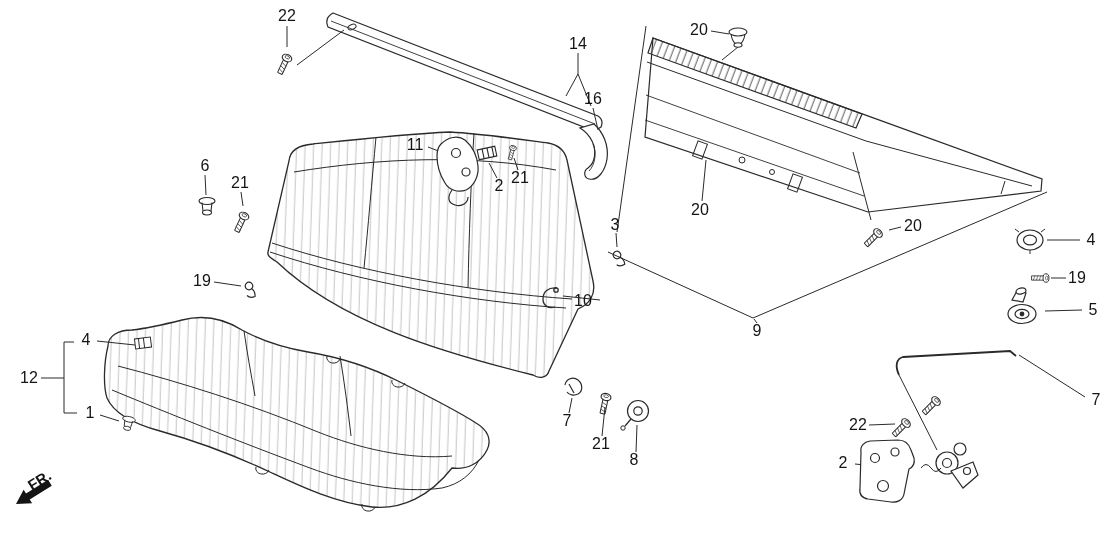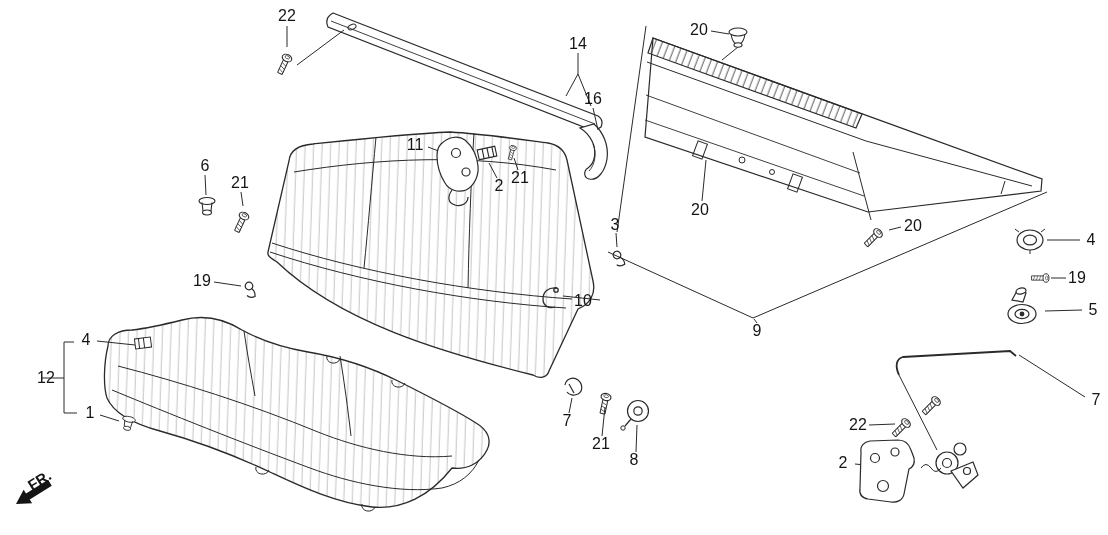--- a/index.html
+++ b/index.html
@@ -241,21 +241,21 @@
   <div class="callout" style="left:615px;top:225px">3</div>
   <div class="callout" style="left:700px;top:210px">20</div>
   <div class="callout" style="left:913px;top:226px">20</div>
   <div class="callout" style="left:1091px;top:240px">4</div>
   <div class="callout" style="left:1077px;top:278px">19</div>
   <div class="callout" style="left:1093px;top:310px">5</div>
   <div class="callout" style="left:583px;top:301px">10</div>
   <div class="callout" style="left:757px;top:331px">9</div>
   <div class="callout" style="left:202px;top:281px">19</div>
   <div class="callout" style="left:86px;top:340px">4</div>
-  <div class="callout" style="left:46px;top:378px">12</div>
+  <div class="callout" style="left:29px;top:378px">12</div>
   <div class="callout" style="left:90px;top:413px">1</div>
   <div class="callout" style="left:567px;top:421px">7</div>
   <div class="callout" style="left:601px;top:444px">21</div>
   <div class="callout" style="left:634px;top:460px">8</div>
   <div class="callout" style="left:1096px;top:400px">7</div>
   <div class="callout" style="left:858px;top:425px">22</div>
   <div class="callout" style="left:843px;top:463px">2</div>
 
 </div>
 

